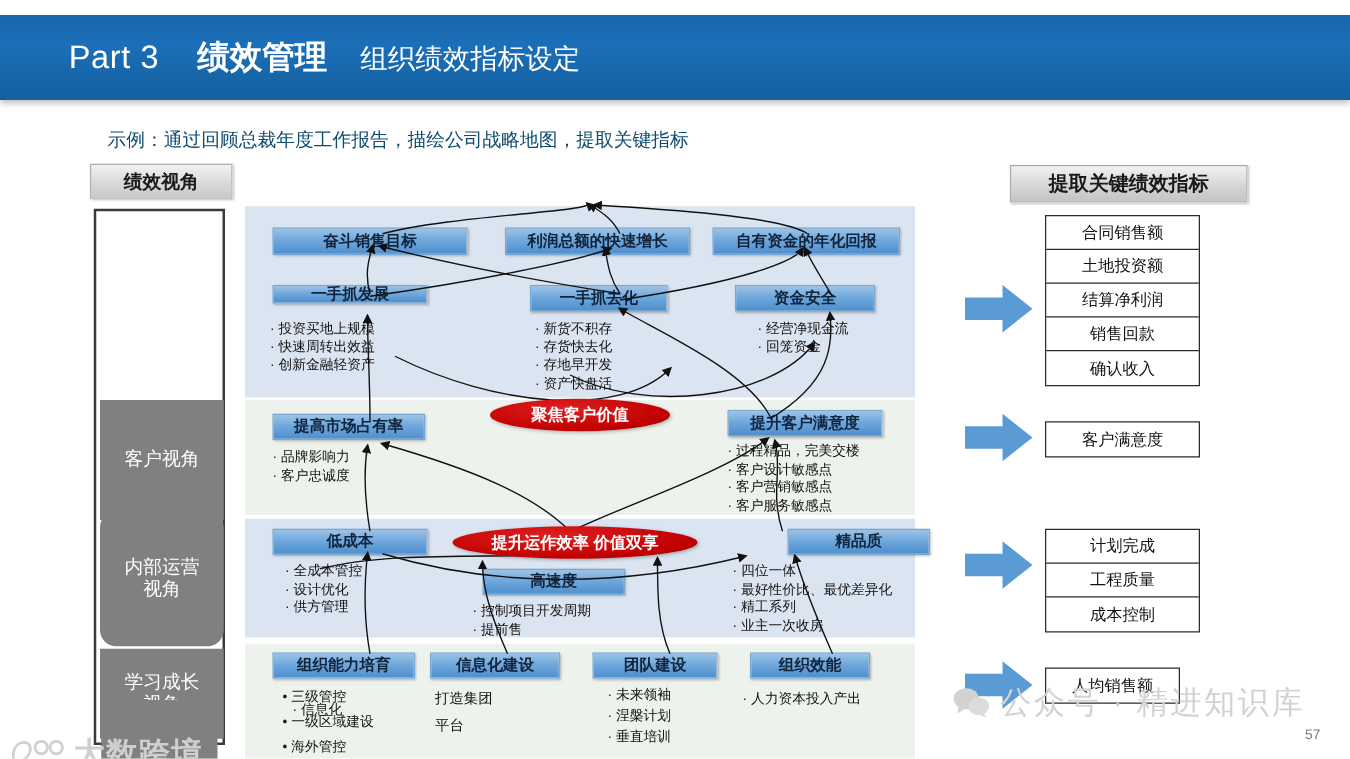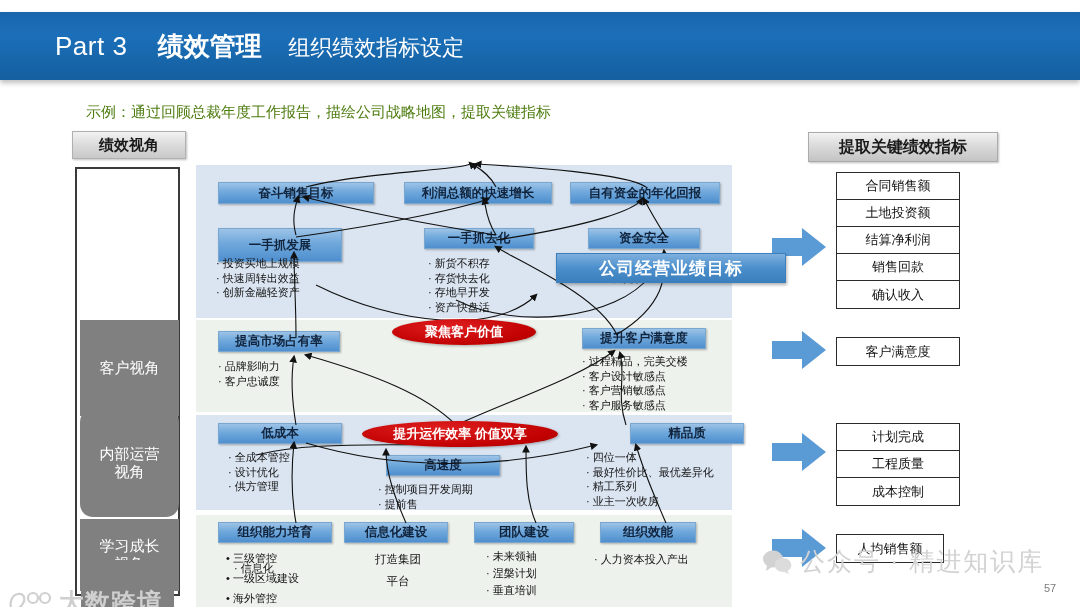--- a/index.html
+++ b/index.html
@@ -20,21 +20,21 @@
     position:absolute;left:55px;top:50%;transform:translateY(-50%);
     color:#ffffff;white-space:nowrap;
   }
   #header-title .part{font-size:26px;letter-spacing:.5px;}
   #header-title .main{font-size:26px;font-weight:bold;margin-left:26px;}
   #header-title .sub{font-size:22px;margin-left:22px;}
 
   
   #subtitle{
     position:absolute;left:86px;top:103px;
-    font-size:15px;color:#4d7c0f;white-space:nowrap;
+    font-size:15px;color:#0c4a6e;white-space:nowrap;
   }
 
   
   #persp-header{
     position:absolute;left:72px;top:131px;width:112px;height:26px;
     background:linear-gradient(180deg,#f2f2f2 0%,#d9d9d9 55%,#c9c9c9 100%);
     border:1px solid #b0b0b0;
     display:flex;align-items:center;justify-content:center;
     font-size:15px;font-weight:bold;color:#1a1a1a;
     box-shadow:1px 1px 2px rgba(0,0,0,.25);
@@ -83,21 +83,21 @@
     box-shadow:1px 2px 3px rgba(0,0,0,.3);
     z-index:6;
   }
   .bullets{
     position:absolute;font-size:11px;line-height:14.5px;color:#111;
     white-space:nowrap;z-index:4;
   }
   .bullets div:before{content:"· ";}
   .plainlines{
     position:absolute;font-size:11.5px;line-height:22px;color:#111;
-    white-space:nowrap;z-index:4;text-align:center;
+    white-space:nowrap;z-index:4;text-align:left;
   }
   .dotlines div:before{content:"• ";}
 
   .ellipse{
     position:absolute;border-radius:50%;
     background:radial-gradient(ellipse at 40% 30%,#e02020 0%,#c00000 70%,#9c0000 100%);
     display:flex;align-items:center;justify-content:center;
     color:#ffffff;font-size:13px;font-weight:bold;z-index:6;
     box-shadow:1px 1px 3px rgba(0,0,0,.3);
   }
@@ -204,27 +204,26 @@
       <path d="M340,398 C330,375 330,350 330,322"></path>
       <path d="M470,398 C460,375 448,348 440,320"></path>
 
       <path d="M120,160 C200,200 300,210 340,170"></path>
       <path d="M260,175 C320,205 420,195 455,150"></path>
       <path d="M60,330 C140,310 260,330 330,308"></path>
       <path d="M110,318 C200,345 300,345 400,320"></path>
     </g>
   </svg>
 
-  <div id="goal-box">公司经营业绩目标</div>
 
   <div class="bluebox" style="left:22px;top:57px;width:156px;height:22px;">奋斗销售目标</div>
   <div class="bluebox" style="left:208px;top:57px;width:148px;height:22px;">利润总额的快速增长</div>
   <div class="bluebox" style="left:374px;top:57px;width:150px;height:22px;">自有资金的年化回报</div>
 
-  <div class="bluebox" style="left:22px;top:103px;width:124px;height:34px;">一手抓发展</div>
+  <div class="bluebox" style="left:22px;top:103px;width:124px;height:15px;">一手抓发展</div>
   <div class="bullets" style="left:20px;top:131px;">
     <div>投资买地上规模</div>
     <div>快速周转出效益</div>
     <div>创新金融轻资产</div>
   </div>
 
   <div class="bluebox" style="left:228px;top:103px;width:110px;height:21px;">一手抓去化</div>
   <div class="bullets" style="left:232px;top:131px;">
     <div>新货不积存</div>
     <div>存货快去化</div>

